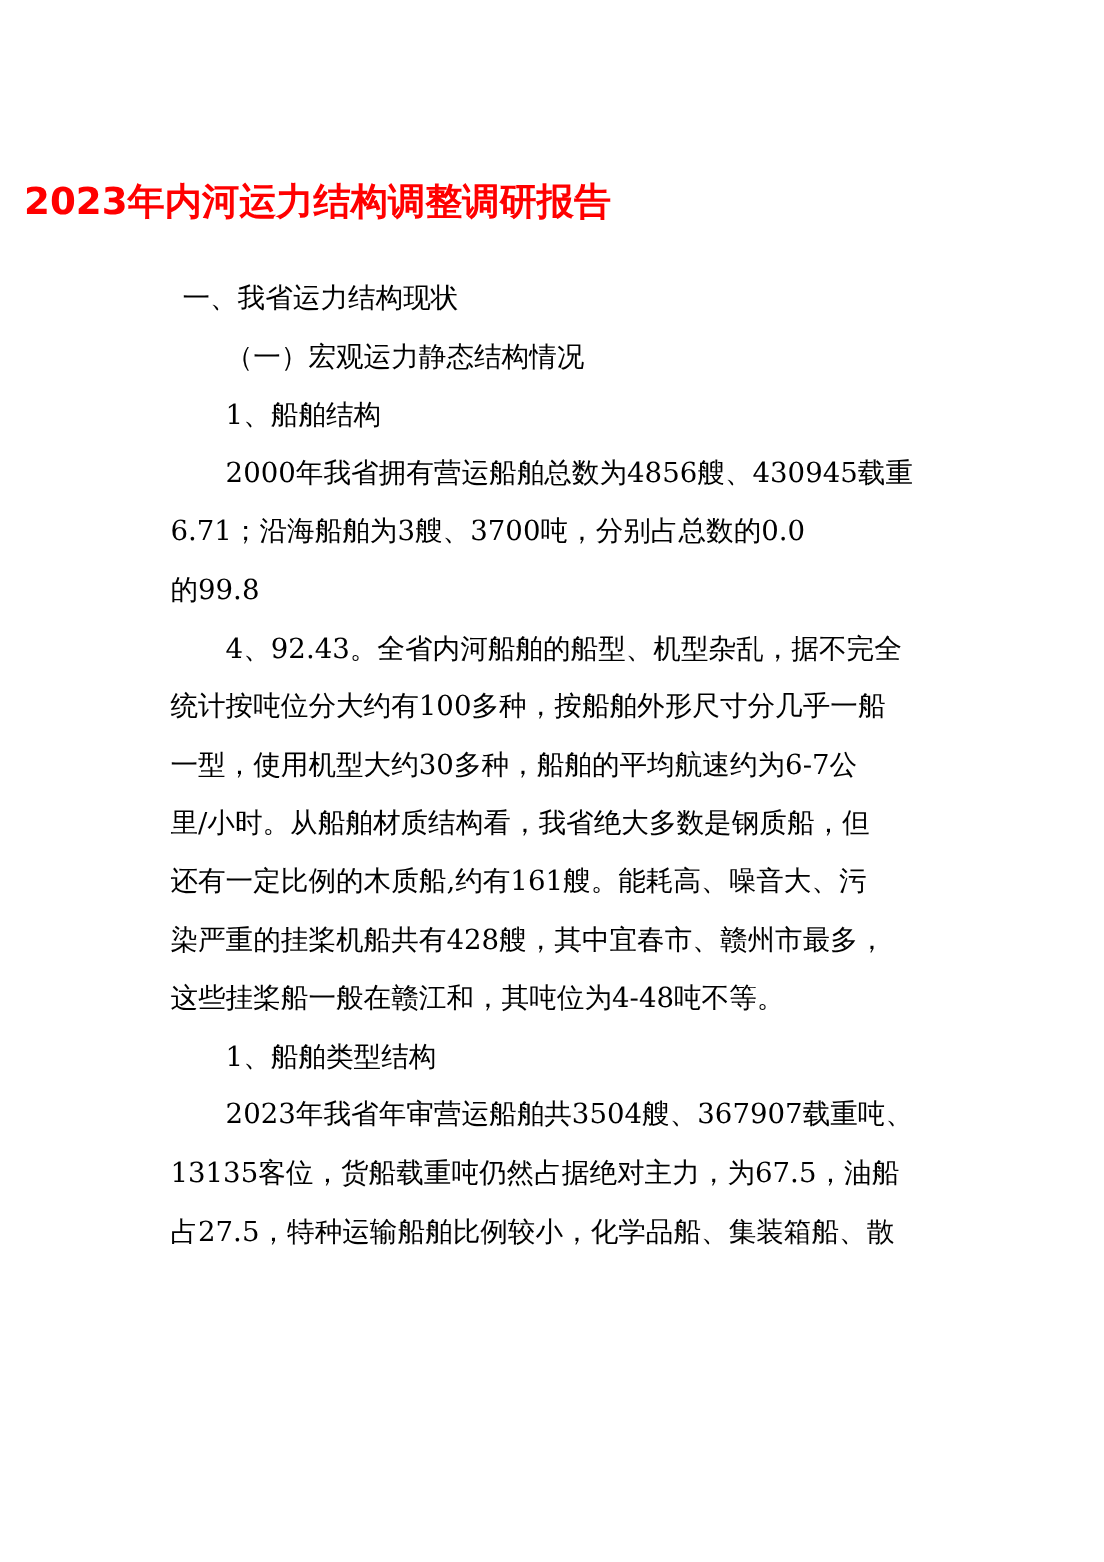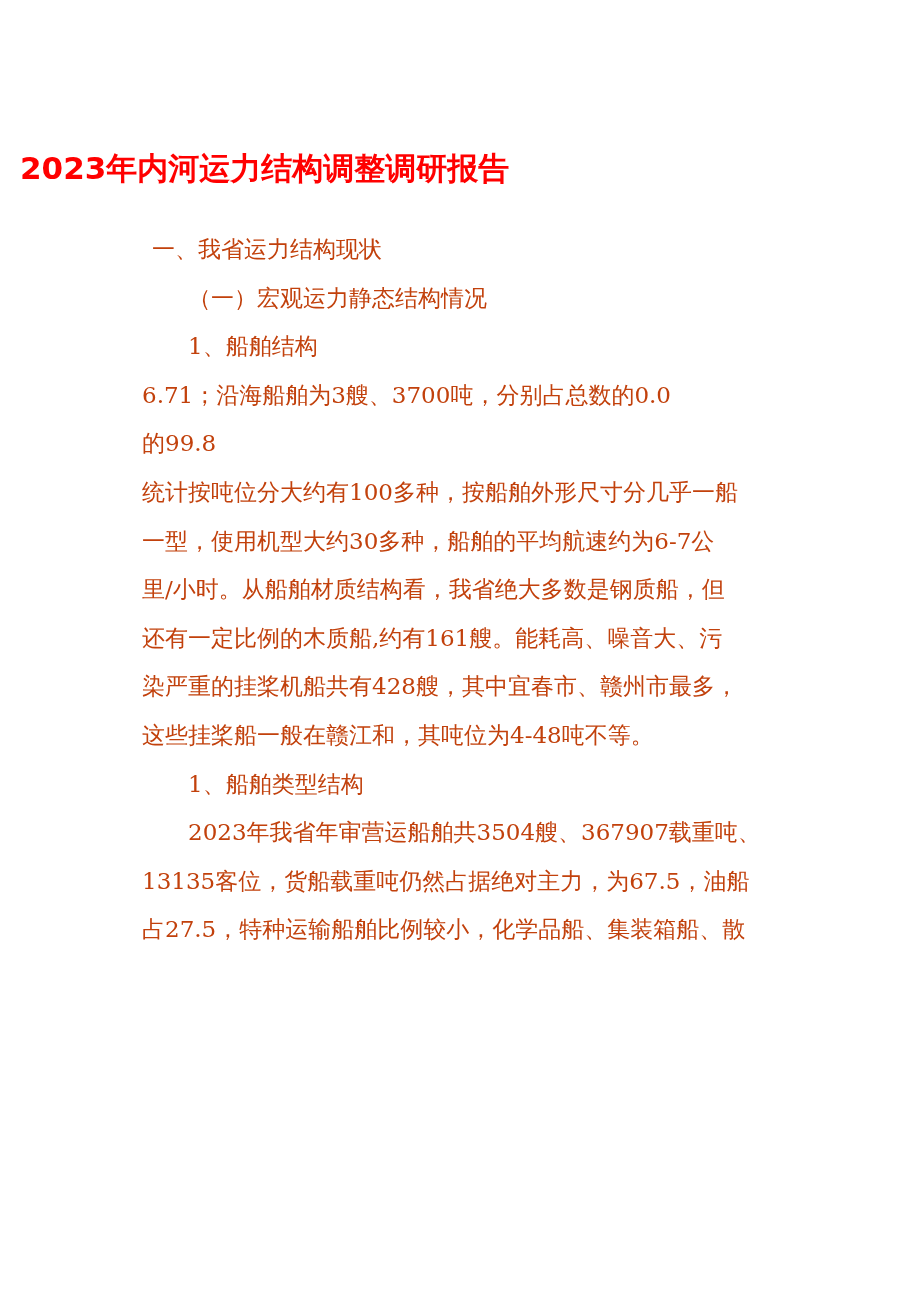--- a/index.html
+++ b/index.html
@@ -16,42 +16,44 @@
       font-size: 31px;
       color: #ff0000;
       letter-spacing: 0px;
       line-height: 44px;
       margin-left: 20px;
     }
     .body-text {
       position: absolute; left: 142px; top: 225px; width: 646px;
       font-family: "DejaVu Serif", serif;
       font-size: 23px;
-      color: #c2410c;
+      color: #000000;
     }
     .line {
       height: 48.6px; line-height: 48.6px;
       white-space: nowrap;
       overflow: visible;
     }
     .indent1 { padding-left: 10px; }
     .indent2 { padding-left: 46px; }
   </style>
 </head>
 <body>
 
 <div class="page">
   <div class="title">2023年内河运力结构调整调研报告</div>
 
   <div class="body-text">
     <div class="line indent1">一、我省运力结构现状</div>
     <div class="line indent2">（一）宏观运力静态结构情况</div>
     <div class="line indent2">1、船舶结构</div>
+    <div class="line indent2">2000年我省拥有营运船舶总数为4856艘、430945载重</div>
     <div class="line">6.71；沿海船舶为3艘、3700吨，分别占总数的0.0</div>
     <div class="line">的99.8</div>
+    <div class="line indent2">4、92.43。全省内河船舶的船型、机型杂乱，据不完全</div>
     <div class="line">统计按吨位分大约有100多种，按船舶外形尺寸分几乎一船</div>
     <div class="line">一型，使用机型大约30多种，船舶的平均航速约为6-7公</div>
     <div class="line">里/小时。从船舶材质结构看，我省绝大多数是钢质船，但</div>
     <div class="line">还有一定比例的木质船,约有161艘。能耗高、噪音大、污</div>
     <div class="line">染严重的挂桨机船共有428艘，其中宜春市、赣州市最多，</div>
     <div class="line">这些挂桨船一般在赣江和，其吨位为4-48吨不等。</div>
     <div class="line indent2">1、船舶类型结构</div>
     <div class="line indent2">2023年我省年审营运船舶共3504艘、367907载重吨、</div>
     <div class="line">13135客位，货船载重吨仍然占据绝对主力，为67.5，油船</div>
     <div class="line">占27.5，特种运输船舶比例较小，化学品船、集装箱船、散</div>

